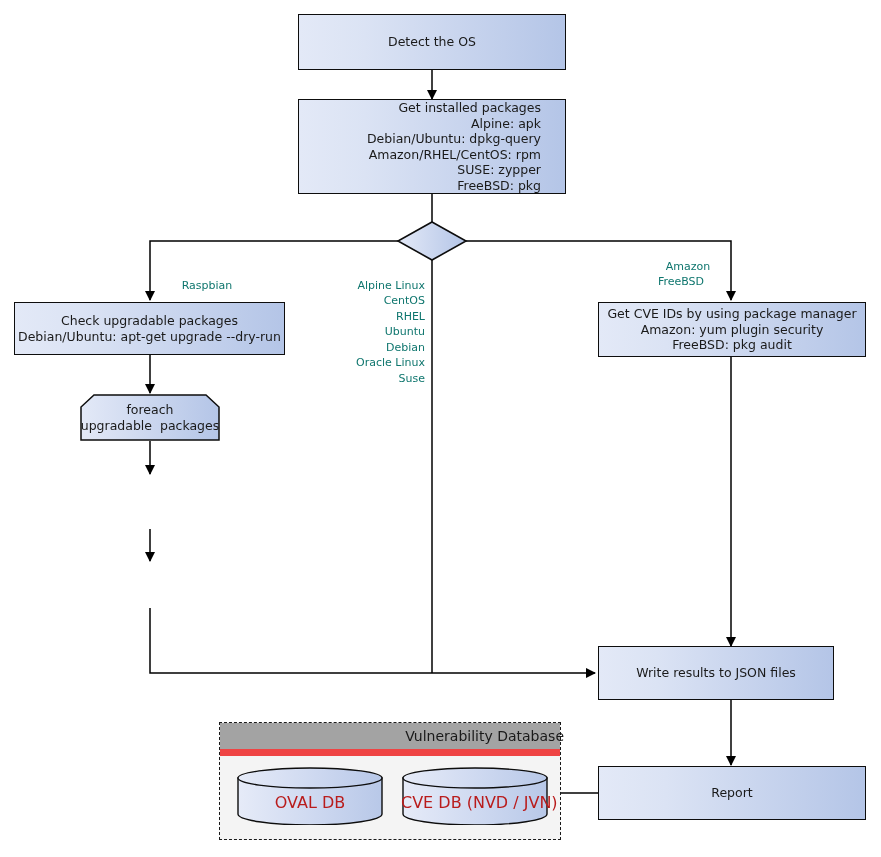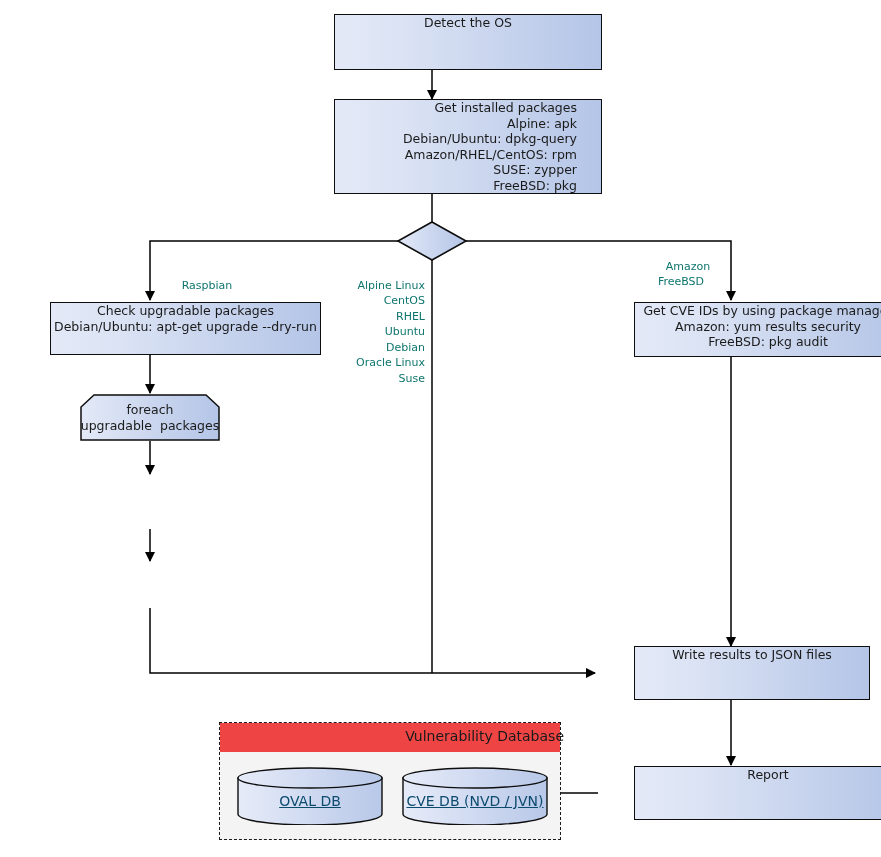--- a/index.html
+++ b/index.html
@@ -24,27 +24,27 @@
     left: 0;
     top: 0;
     width: 881px;
     height: 857px;
     pointer-events: none;
   }
   .node {
     position: absolute;
     box-sizing: border-box;
     display: flex;
+    align-items: center;
     justify-content: center;
     text-align: center;
     font-size: 12.5px;
     line-height: 15.5px;
     color: #1a1a1a;
     white-space: pre;
-    margin-left: 36px;
   }
   .proc {
     border: 1.4px solid #0d0d0d;
     background: linear-gradient(to right, #e3e9f7 0%, #dbe3f4 25%, #c9d5ee 60%, #b4c5e7 100%);
   }
   .proc-right-text {
     justify-content: flex-end;
     text-align: right;
     padding-right: 24px;
   }
@@ -88,41 +88,40 @@
     box-sizing: border-box;
     border: 1.6px dashed #1a1a1a;
     background: #f4f4f4;
   }
   .container-head {
     position: absolute;
     left: 0;
     top: 0;
     right: 0;
     height: 26px;
-    background: #ef4444;
-    border-bottom: 3px solid #ef4444;
+    background: #a3a3a3;
+    border-bottom: 7px solid #ef4444;
     display: flex;
     align-items: center;
     justify-content: flex-end;
     font-size: 14px;
     color: #1a1a1a;
     white-space: nowrap;
   }
   .cyl {
     position: absolute;
   }
   .cyl-text {
     position: absolute;
     left: 0;
     right: 0;
     text-align: center;
-    font-size: 14px;
-    color: #0c4a6e;
-    white-space: pre;
-    text-decoration: underline;
+    font-size: 16px;
+    color: #b91c1c;
+    white-space: pre;
   }
 </style>
 </head>
 <body>
 
 <div id="canvas">
 
   <svg class="edges" viewBox="0 0 881 857">
     <defs>
       <marker id="arrow" viewBox="0 0 10 10" refX="9" refY="5" markerWidth="7" markerHeight="7" orient="auto-start-reverse">
@@ -219,21 +218,21 @@
       <path d="M 1 46 L 1 13 L 14 1 L 126 1 L 139 13 L 139 46 Z" fill="url(#gradLoop1)" stroke="#0d0d0d" stroke-width="1.5"></path>
     </svg>
     <span class="loop-text">foreach
 upgradable  packages</span>
   </div>
 
 
 
   <div class="node proc" style="left:598px; top:302px; width:268px; height:55px;">
     <span>Get CVE IDs by using package manager
-Amazon: yum results security
+Amazon: yum plugin security
 FreeBSD: pkg audit</span>
   </div>
 
   <div class="node proc" style="left:598px; top:646px; width:236px; height:54px;">
     <span>Write results to JSON files</span>
   </div>
 
   <div class="node proc" style="left:598px; top:766px; width:268px; height:54px;">
     <span>Report</span>
   </div>

